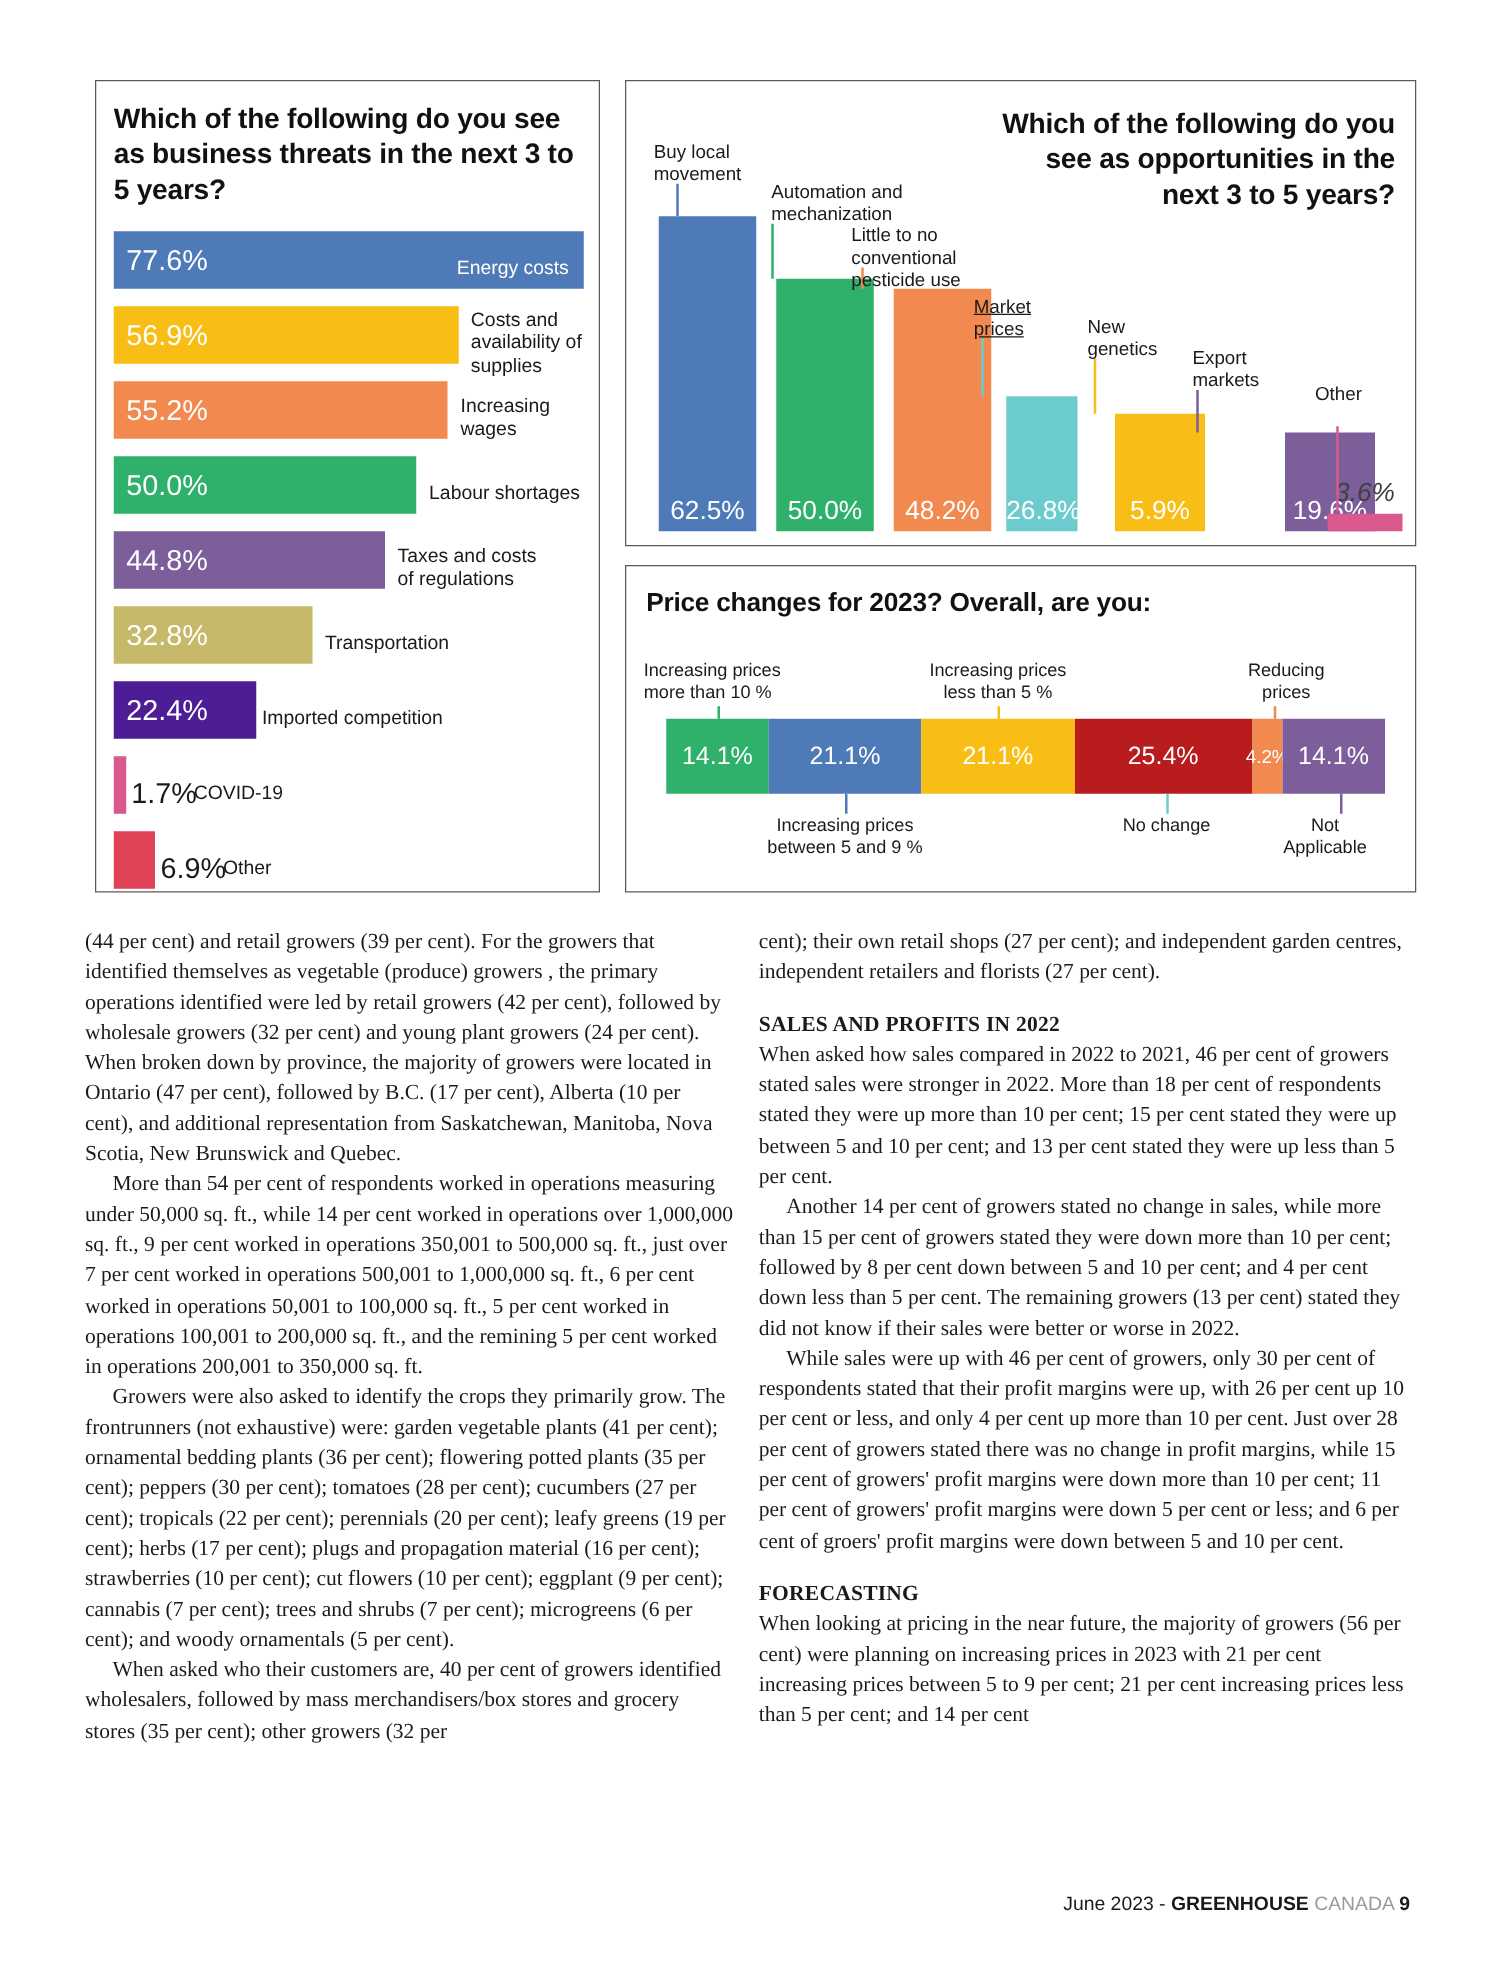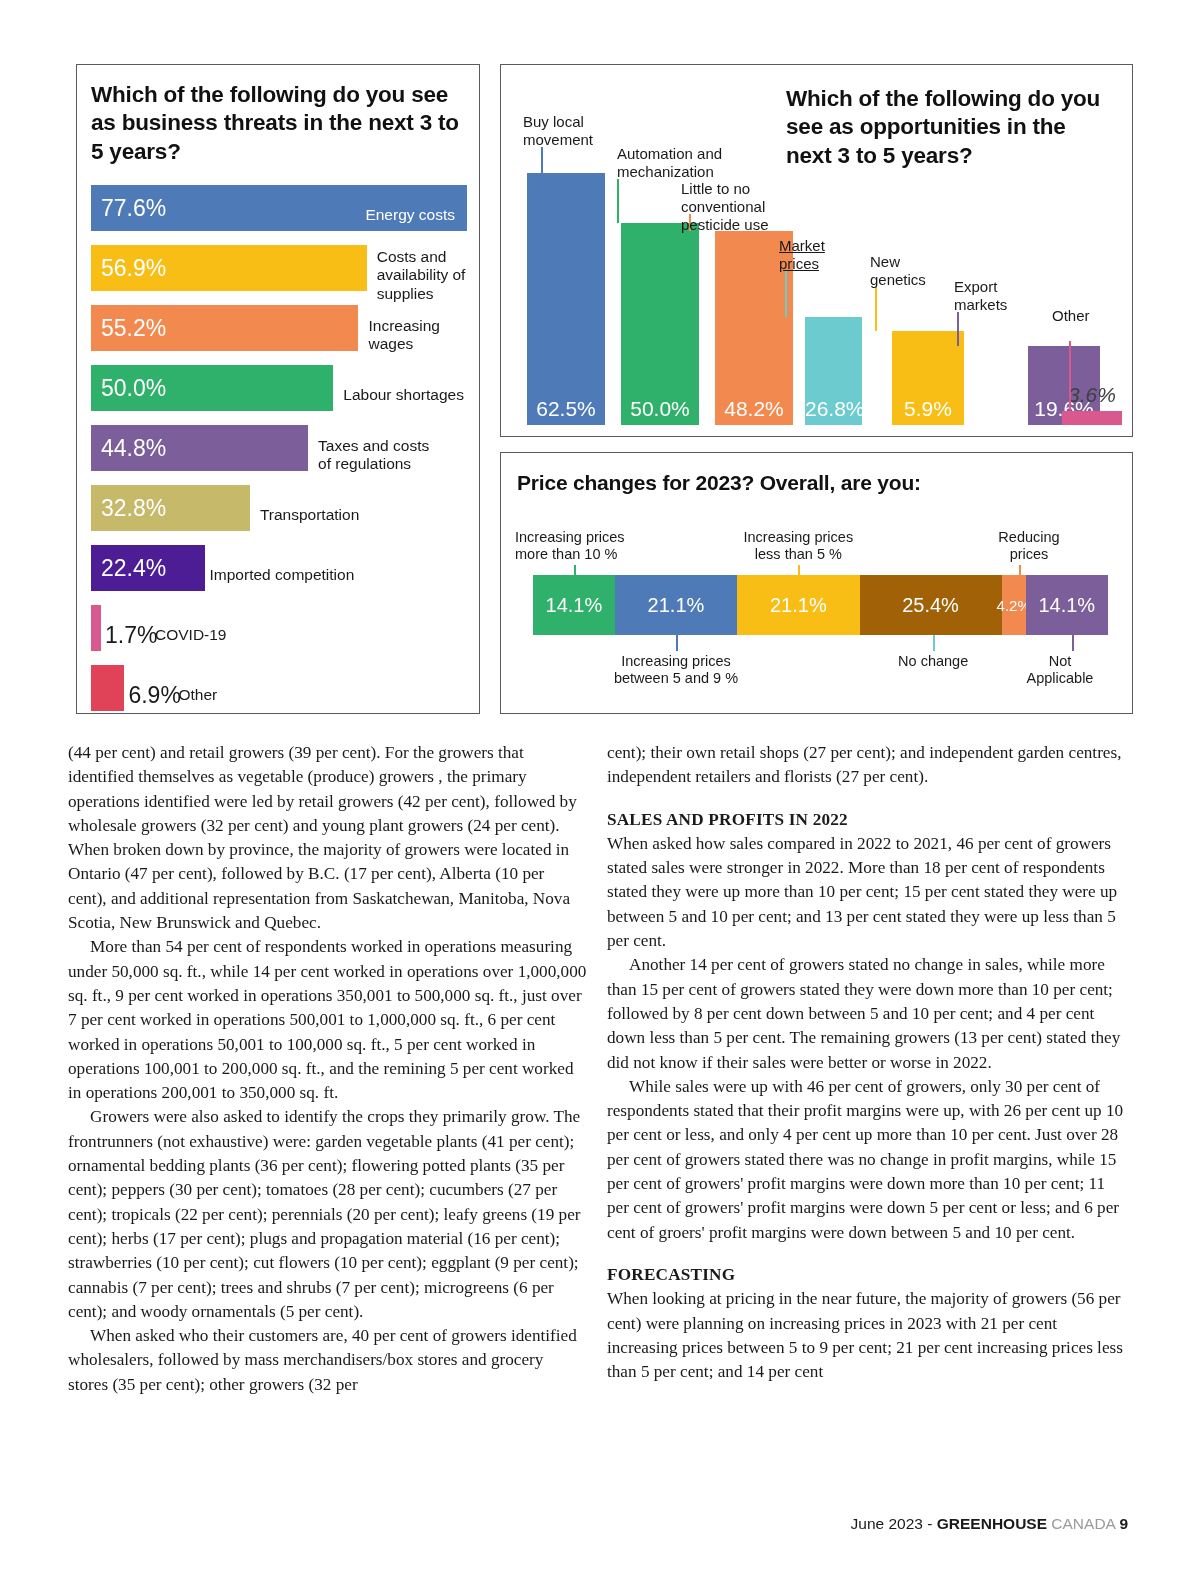--- a/index.html
+++ b/index.html
@@ -36,21 +36,21 @@
     font-family:"Liberation Sans", sans-serif;
     font-size:15.5px;color:#1a1a1a;line-height:1.18;white-space:pre-line;
   }
   .hbar-row .lbl.inside{color:#ffffff;text-align:right;}
   .outval{
     position:absolute;top:50%;transform:translateY(-50%);
     font-family:"Liberation Sans", sans-serif;font-size:23px;color:#1a1a1a;white-space:nowrap;
   }
 
   
-  #opp-title{position:absolute;right:16px;top:20px;width:330px;font-size:22.5px;line-height:1.26;}
+  #opp-title{position:absolute;right:16px;top:20px;width:330px;font-size:22.5px;line-height:1.26;text-align:right;}
   #opp-plot{position:absolute;left:16px;top:30px;width:600px;height:330px;}
   .col{position:absolute;bottom:0;}
   .col .bar{position:absolute;left:0;bottom:0;width:100%;box-sizing:border-box;}
   .col .pct{
     position:absolute;left:0;bottom:4px;width:100%;text-align:center;
     font-family:"Liberation Sans", sans-serif;font-size:21px;color:#fff;
   }
   .col .pct.dark{color:#404040;font-style:italic;}
   .leader{position:absolute;width:2px;background:#4a4a4a;}
   .collabel{
@@ -216,21 +216,21 @@
   <div id="price-stack">
       <div class="seg" style="width: 81.78px; background: rgb(47, 176, 107);">
         <span>14.1%</span>
       </div>
       <div class="seg" style="width: 122.38px; background: rgb(79, 122, 184);">
         <span>21.1%</span>
       </div>
       <div class="seg" style="width: 122.38px; background: rgb(248, 190, 22);">
         <span>21.1%</span>
       </div>
-      <div class="seg" style="width: 142px; background: #a16207;">
+      <div class="seg" style="width: 142px; background: #b91c1c;">
         <span>25.4%</span>
       </div>
       <div class="seg" style="width: 24.36px; background: rgb(242, 138, 80);">
         <span class="sm">4.2%</span>
       </div>
       <div class="seg" style="width: 81.78px; background: rgb(124, 94, 155);">
         <span>14.1%</span>
       </div>
     </div>
 <div class="callout" style="left: 14px; width: 180px; top: 76px; text-align: left;">Increasing prices

